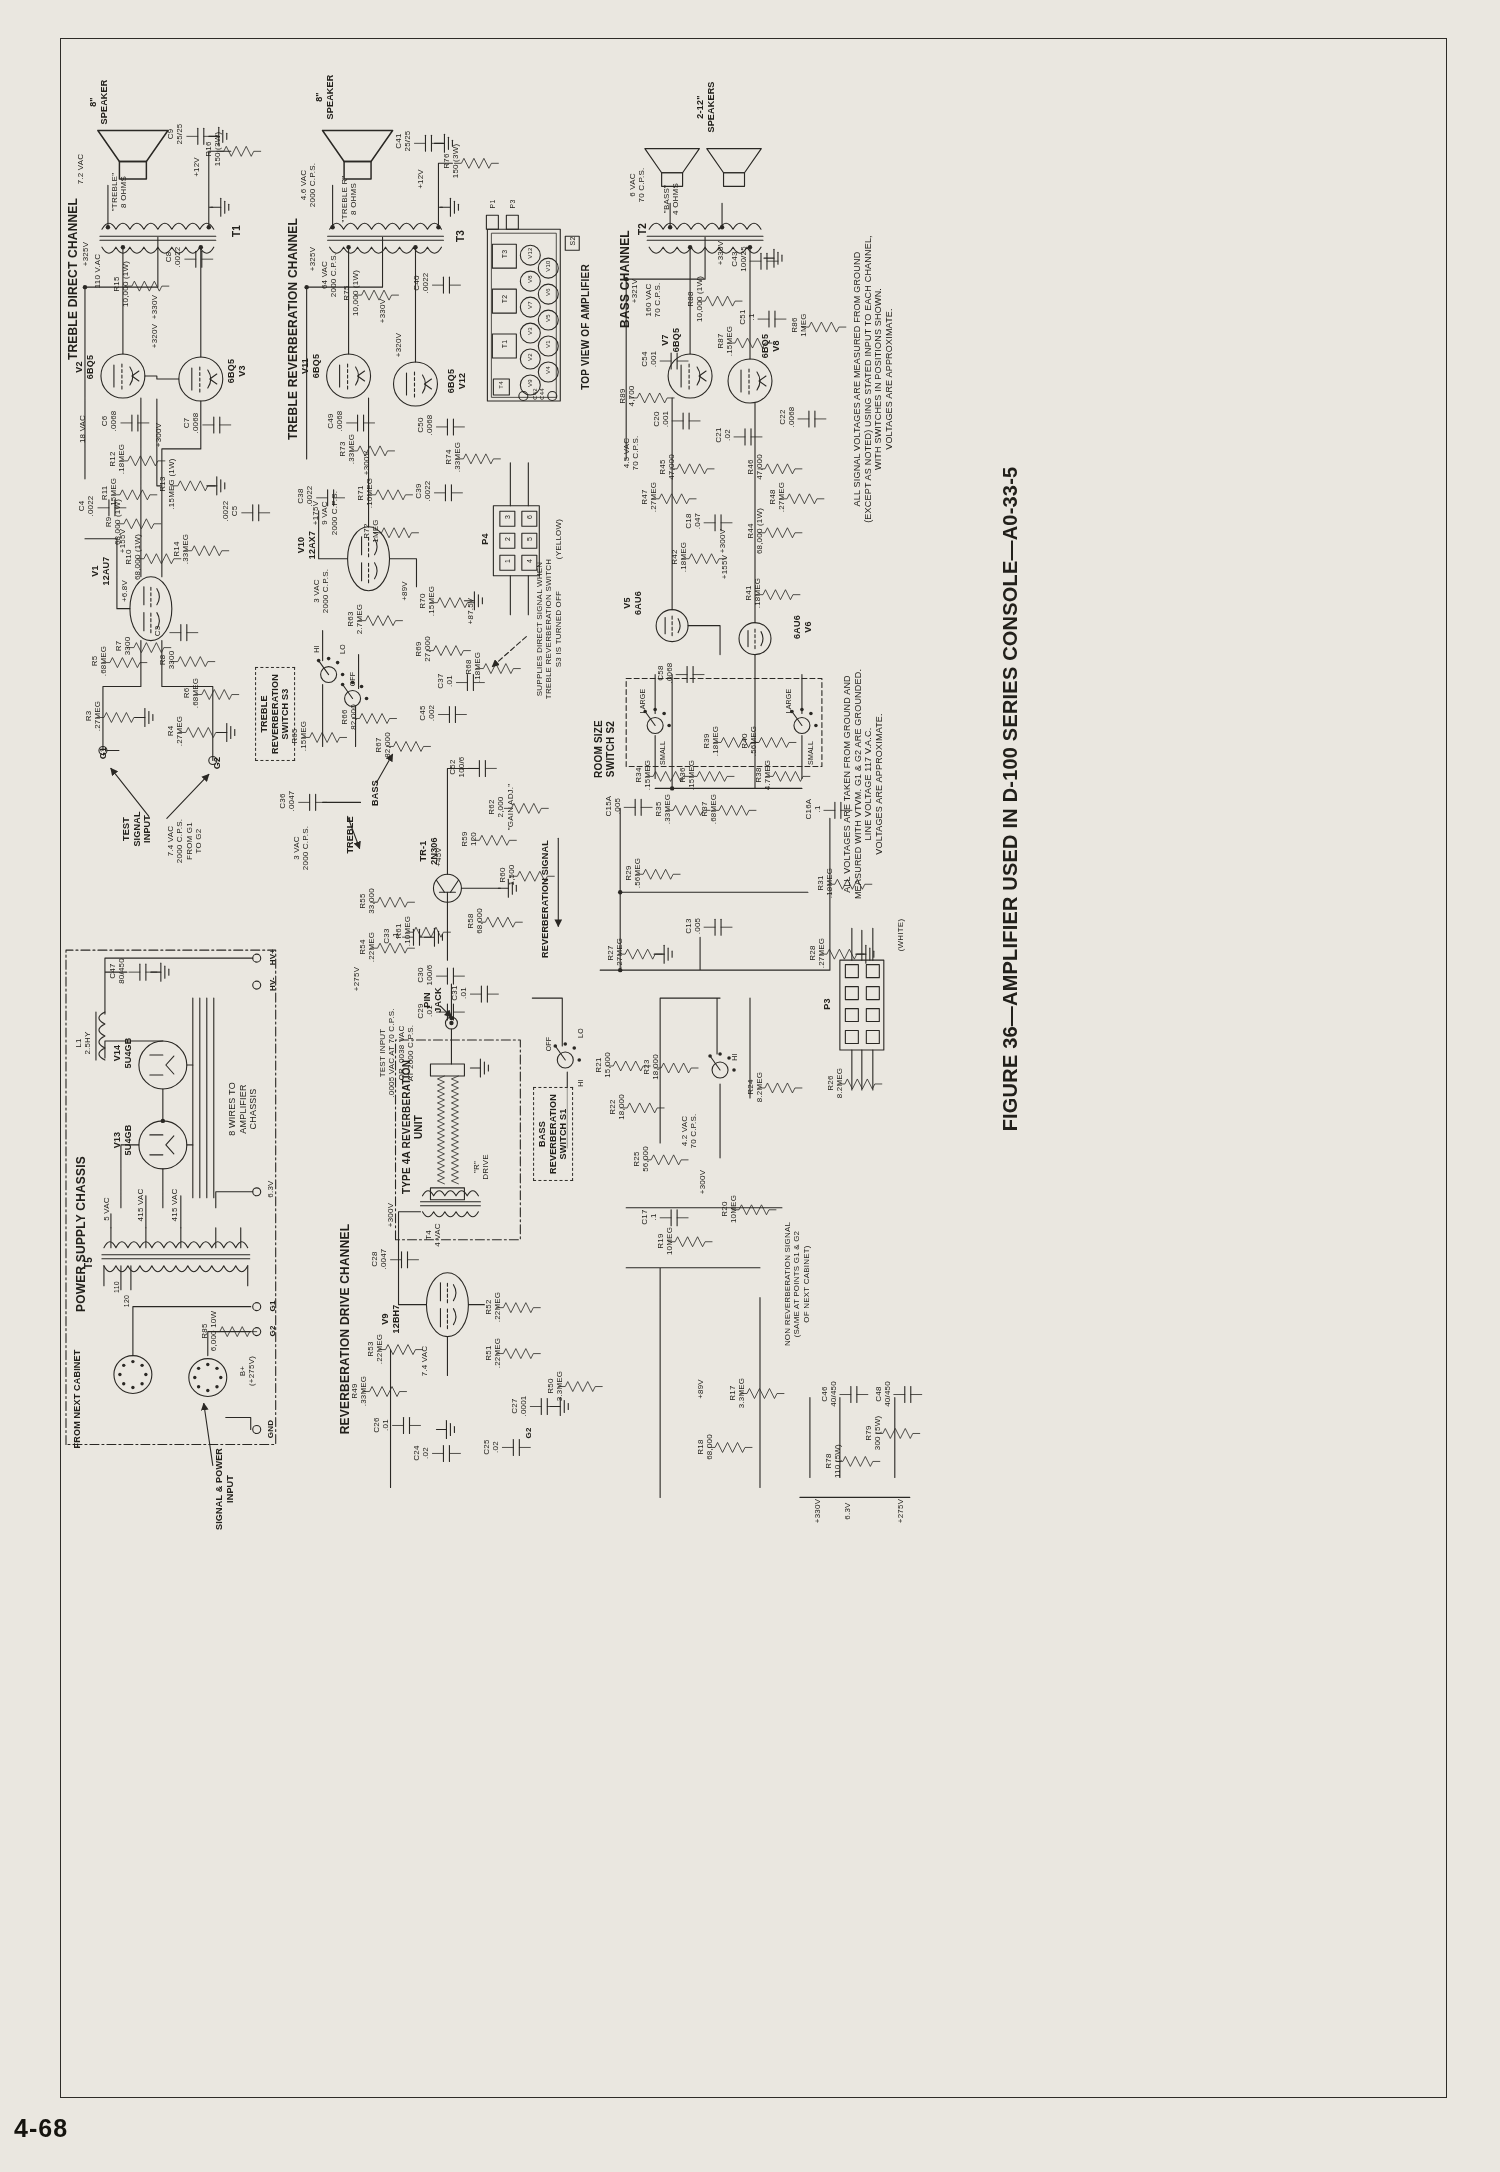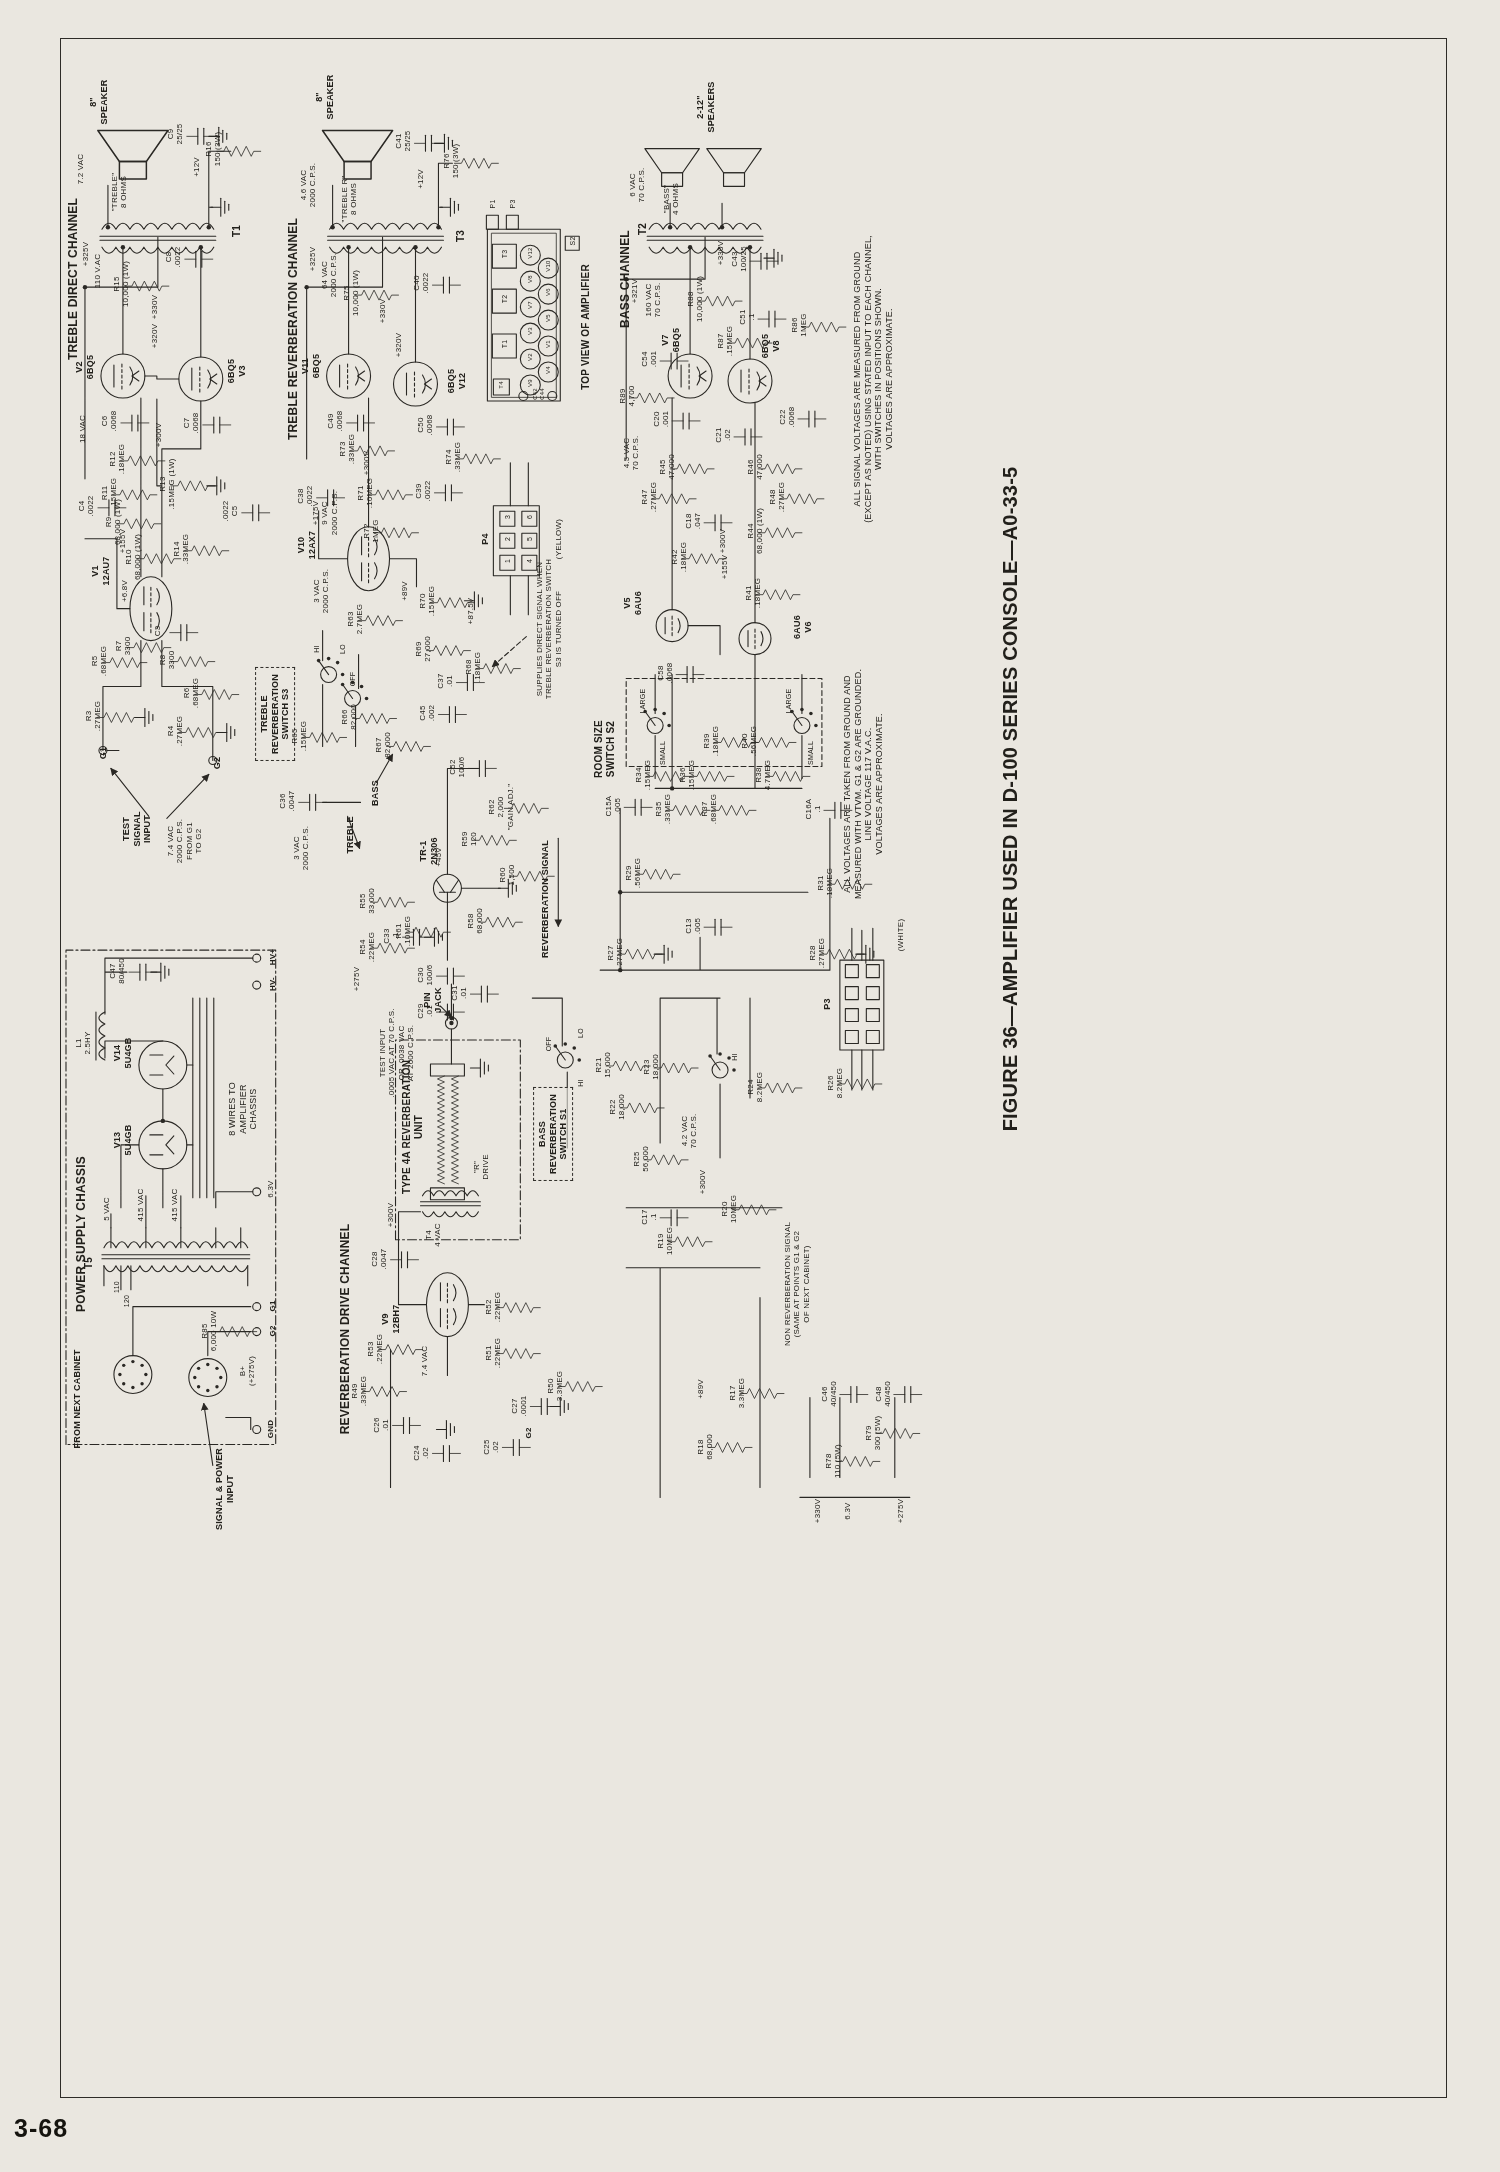--- a/index.html
+++ b/index.html
@@ -881,14 +881,14 @@
         <div class="lbl" style="left: 1805px; top: 488px; font-size: 6px;">V6</div>
         <div class="lbl" style="left: 1831px; top: 488px; font-size: 6px;">V10</div>
         <div class="lbl" style="left: 1703px; top: 478px; font-size: 6px;">C42
 C44</div>
         <div class="lbl" style="left: 1856px; top: 512px; font-size: 7px;">S2</div>
         <div class="lbl" style="left: 1893px; top: 432px; font-size: 7px;">P1</div>
         <div class="lbl" style="left: 1893px; top: 452px; font-size: 7px;">P3</div>
       </div>
   </div>
 
-  <div class="pagenum">3-68</div>
+  <div class="pagenum">4-68</div>
 </div>
 
 </body></html>

